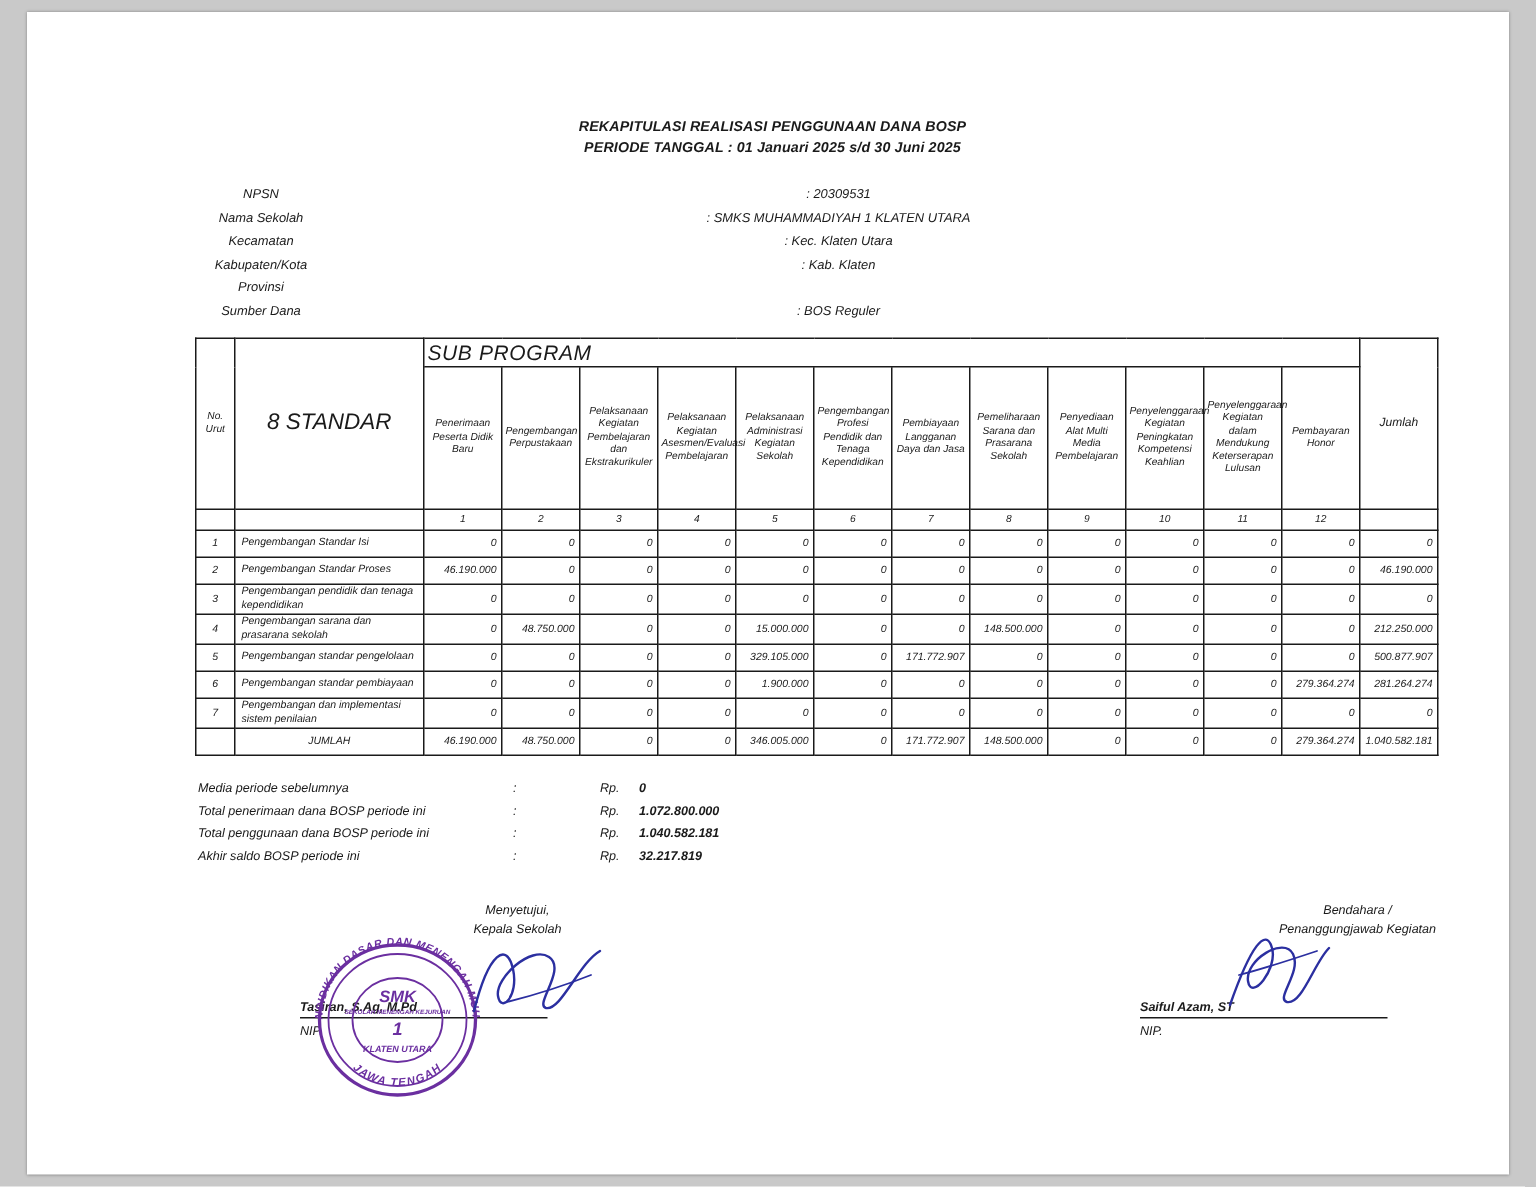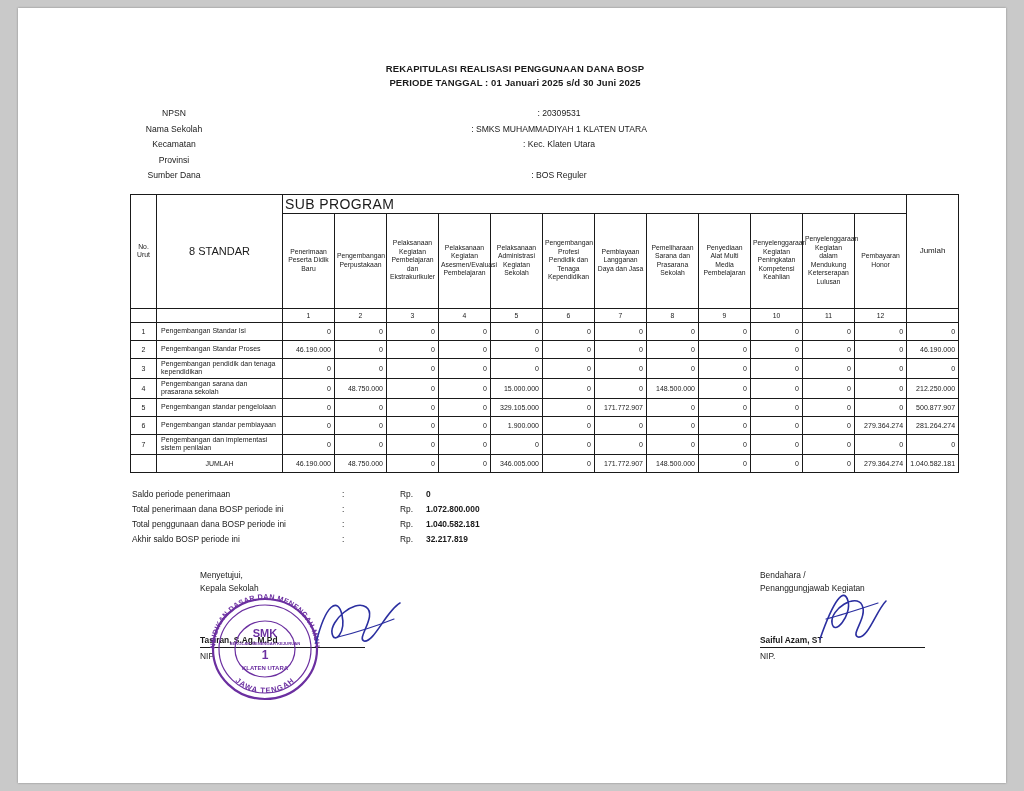--- a/index.html
+++ b/index.html
@@ -18,22 +18,23 @@
     top: 8px;
     width: 988px;
     height: 775px;
     background: #ffffff;
     box-shadow: 0 0 2px rgba(0,0,0,0.35);
     overflow: hidden;
   }
   .sheet {
     position: absolute;
     left: 112px;
-    top: 54px;
+    top: 70px;
     width: 770px;
+    font-style: italic;
   }
   .title-block {
     text-align: center;
     font-size: 9.5px;
     font-weight: bold;
     color: #1a1a1a;
     line-height: 14px;
     letter-spacing: 0.1px;
   }
   .title-block div {
@@ -78,21 +79,21 @@
     height: 15px;
   }
   .colhead {
     text-align: center;
     font-weight: bold;
     font-size: 6.8px;
     line-height: 8.5px;
     height: 92px;
   }
   .colhead.big {
-    font-size: 11px;
+    font-size: 15px;
   }
   .colhead.mid {
     font-size: 8px;
   }
   .numrow td {
     text-align: center;
     font-size: 6.8px;
     height: 11px;
   }
   .body-row td {
@@ -160,21 +161,21 @@
     left: 70px;
     top: 0;
     width: 290px;
   }
   .sig-right {
     position: absolute;
     left: 630px;
     top: 0;
     width: 290px;
   }
-  .sig-line1 { line-height: 13px; }
+  .sig-line1 { line-height: 13px; text-align: center; }
   .sig-name {
     font-weight: bold;
     margin-top: 40px;
   }
   .sig-rule {
     border-bottom: 1px solid #1a1a1a;
     width: 165px;
     margin-top: 2px;
   }
   .sig-nip {
@@ -220,20 +221,24 @@
         <div class="ident-label">NPSN</div>
         <div class="ident-value">: 20309531</div>
       </div>
       <div class="ident-row">
         <div class="ident-label">Nama Sekolah</div>
         <div class="ident-value">: SMKS MUHAMMADIYAH 1 KLATEN UTARA</div>
       </div>
       <div class="ident-row">
         <div class="ident-label">Kecamatan</div>
         <div class="ident-value">: Kec. Klaten Utara</div>
+      </div>
+      <div class="ident-row">
+        <div class="ident-label">Kabupaten/Kota</div>
+        <div class="ident-value">: Kab. Klaten</div>
       </div>
       <div class="ident-row">
         <div class="ident-label">Provinsi</div>
       </div>
       <div class="ident-row">
         <div class="ident-label">Sumber Dana</div>
         <div class="ident-value">: BOS Reguler</div>
       </div>
     </div>
 
@@ -432,21 +437,21 @@
           <td class="val">0</td>
           <td class="val">0</td>
           <td class="val">279.364.274</td>
           <td class="val">1.040.582.181</td>
         </tr>
       </tbody>
     </table>
 
     <div class="summary">
       <div class="summary-row">
-        <div class="summary-label">Saldo periode penerimaan</div>
+        <div class="summary-label">Media periode sebelumnya</div>
         <div class="summary-colon">:</div>
         <div class="summary-rp">Rp.</div>
         <div class="summary-amount">0</div>
       </div>
       <div class="summary-row">
         <div class="summary-label">Total penerimaan dana BOSP periode ini</div>
         <div class="summary-colon">:</div>
         <div class="summary-rp">Rp.</div>
         <div class="summary-amount">1.072.800.000</div>
       </div>

